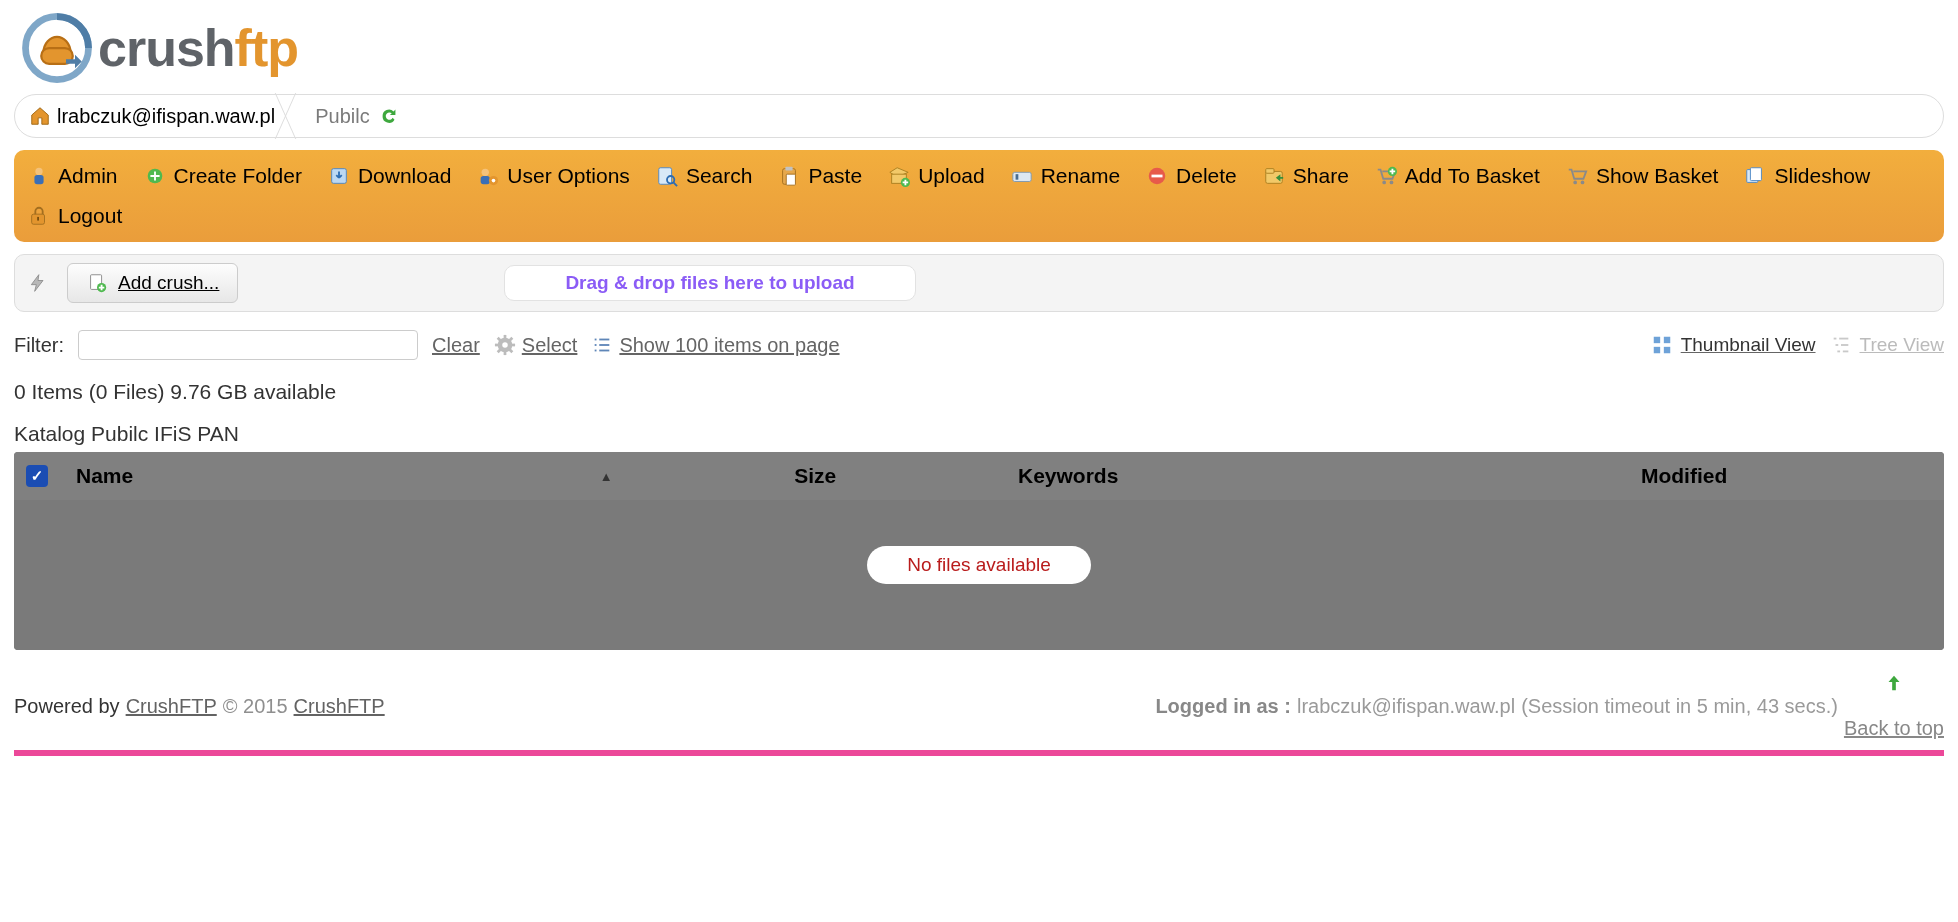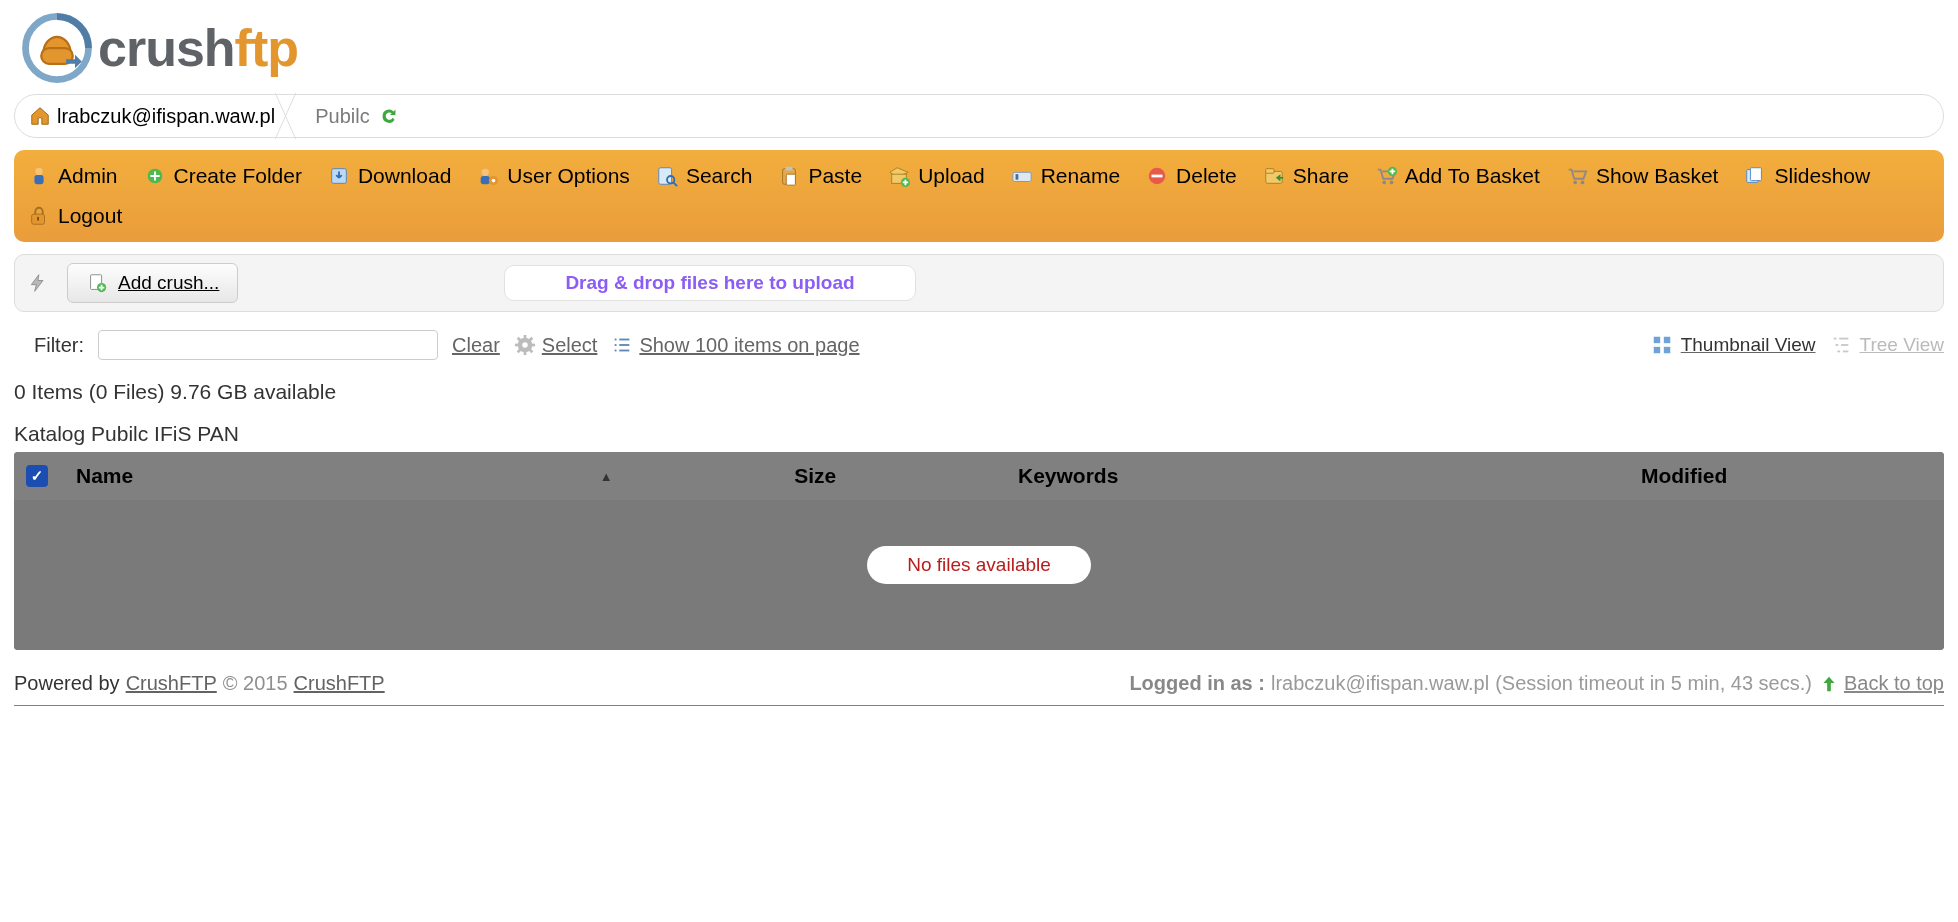--- a/index.html
+++ b/index.html
@@ -108,21 +108,20 @@
   }
   
   .filter-row {
     display: flex;
     align-items: center;
     gap: 14px;
     margin-bottom: 20px;
     font-size: 20px;
     color: #555;
     flex-wrap: wrap;
-    margin-left: 20px;
   }
   .filter-row label { color: #333; }
   .filter-input {
     border: 1px solid #ccc;
     border-radius: 4px;
     height: 30px;
     width: 340px;
     padding: 2px 6px;
     font-size: 18px;
   }
@@ -175,28 +174,28 @@
     font-size: 19px;
     color: #b91c1c;
   }
   
   .footer {
     display: flex;
     align-items: center;
     gap: 6px;
     font-size: 20px;
     color: #333;
-    border-bottom: 1px solid #ec4899;
+    border-bottom: 6px solid #ec4899;
     padding-bottom: 10px;
   }
   .footer a { color: #636363; text-decoration: underline; }
   .footer .muted { color: #8f8f8f; }
   .footer .session { color: #888; font-weight: 700;}
   .footer .session-user { color: #9a9a9a; font-weight: 400; }
-  .footer .back-top { margin-left: auto; display: inline-flex; align-items: center; gap: 4px; color: #888; }
+  .footer .back-top { margin-left: auto; display: inline-flex; align-items: center; gap: 23px; color: #888; flex-direction: column; }
   a { cursor: pointer; }
 </style>
 </head>
 <body>
 
 
 
 
 <div class="logo">
   <svg viewBox="0 0 64 64">

